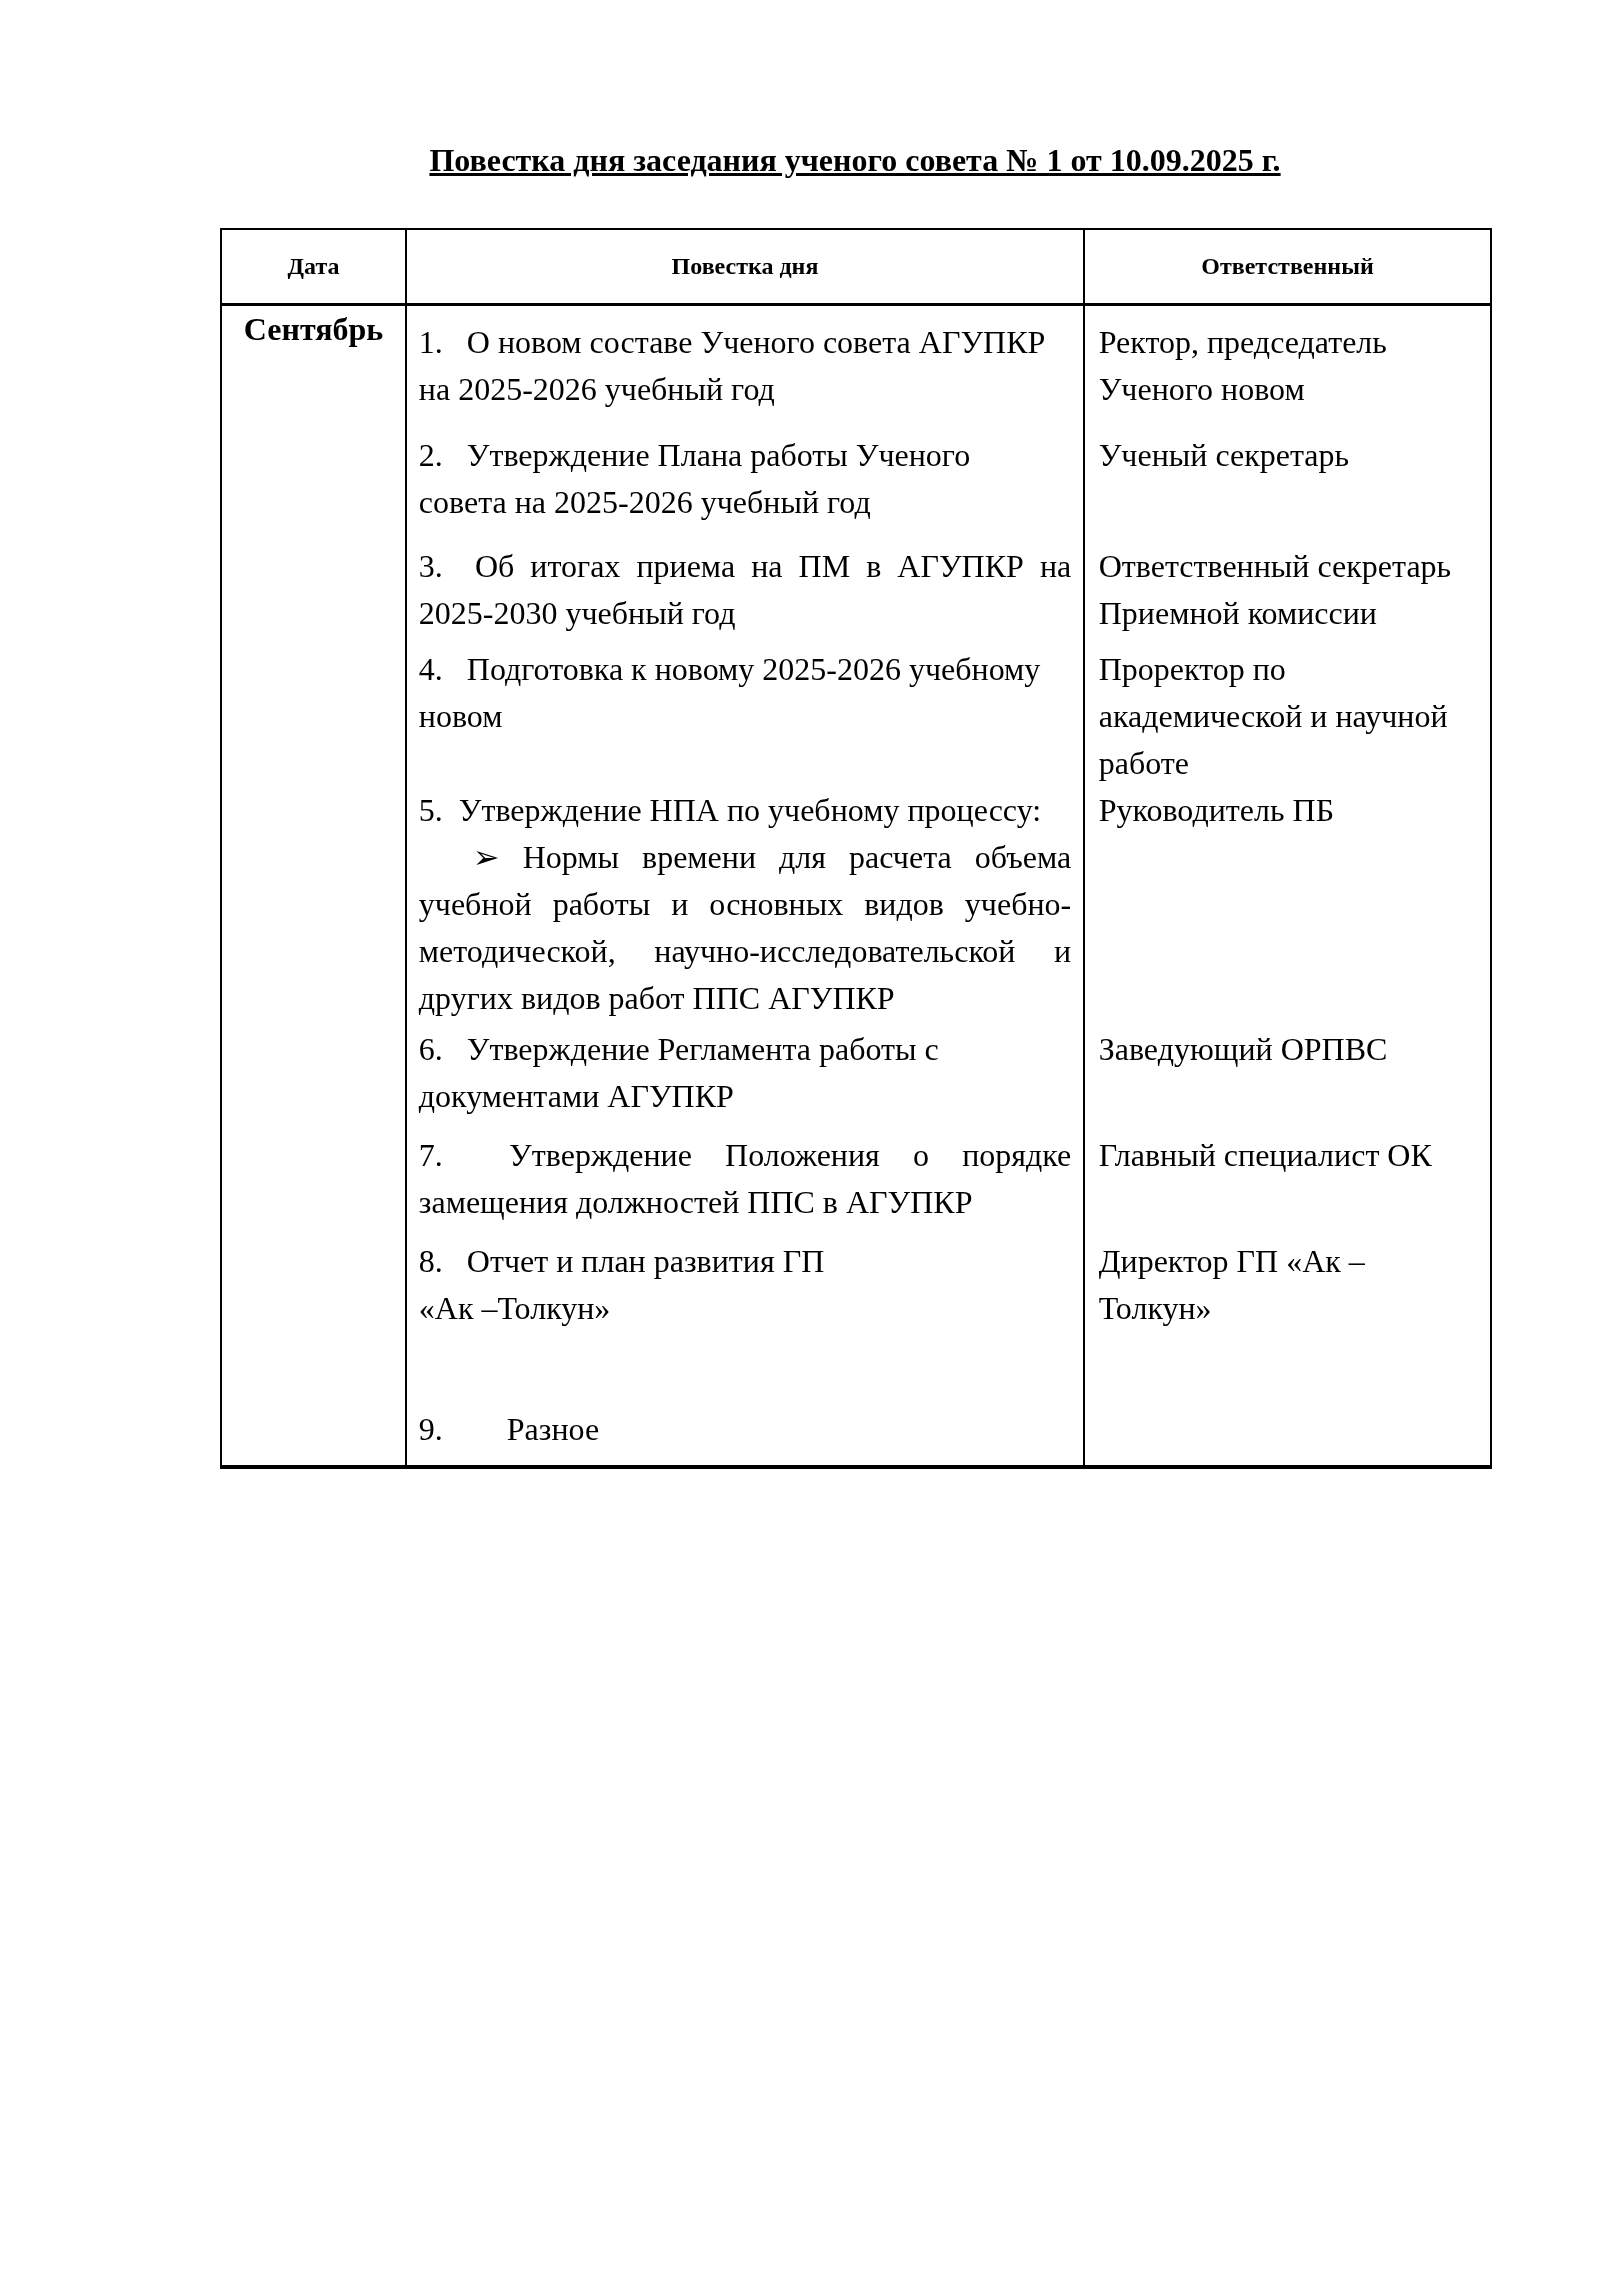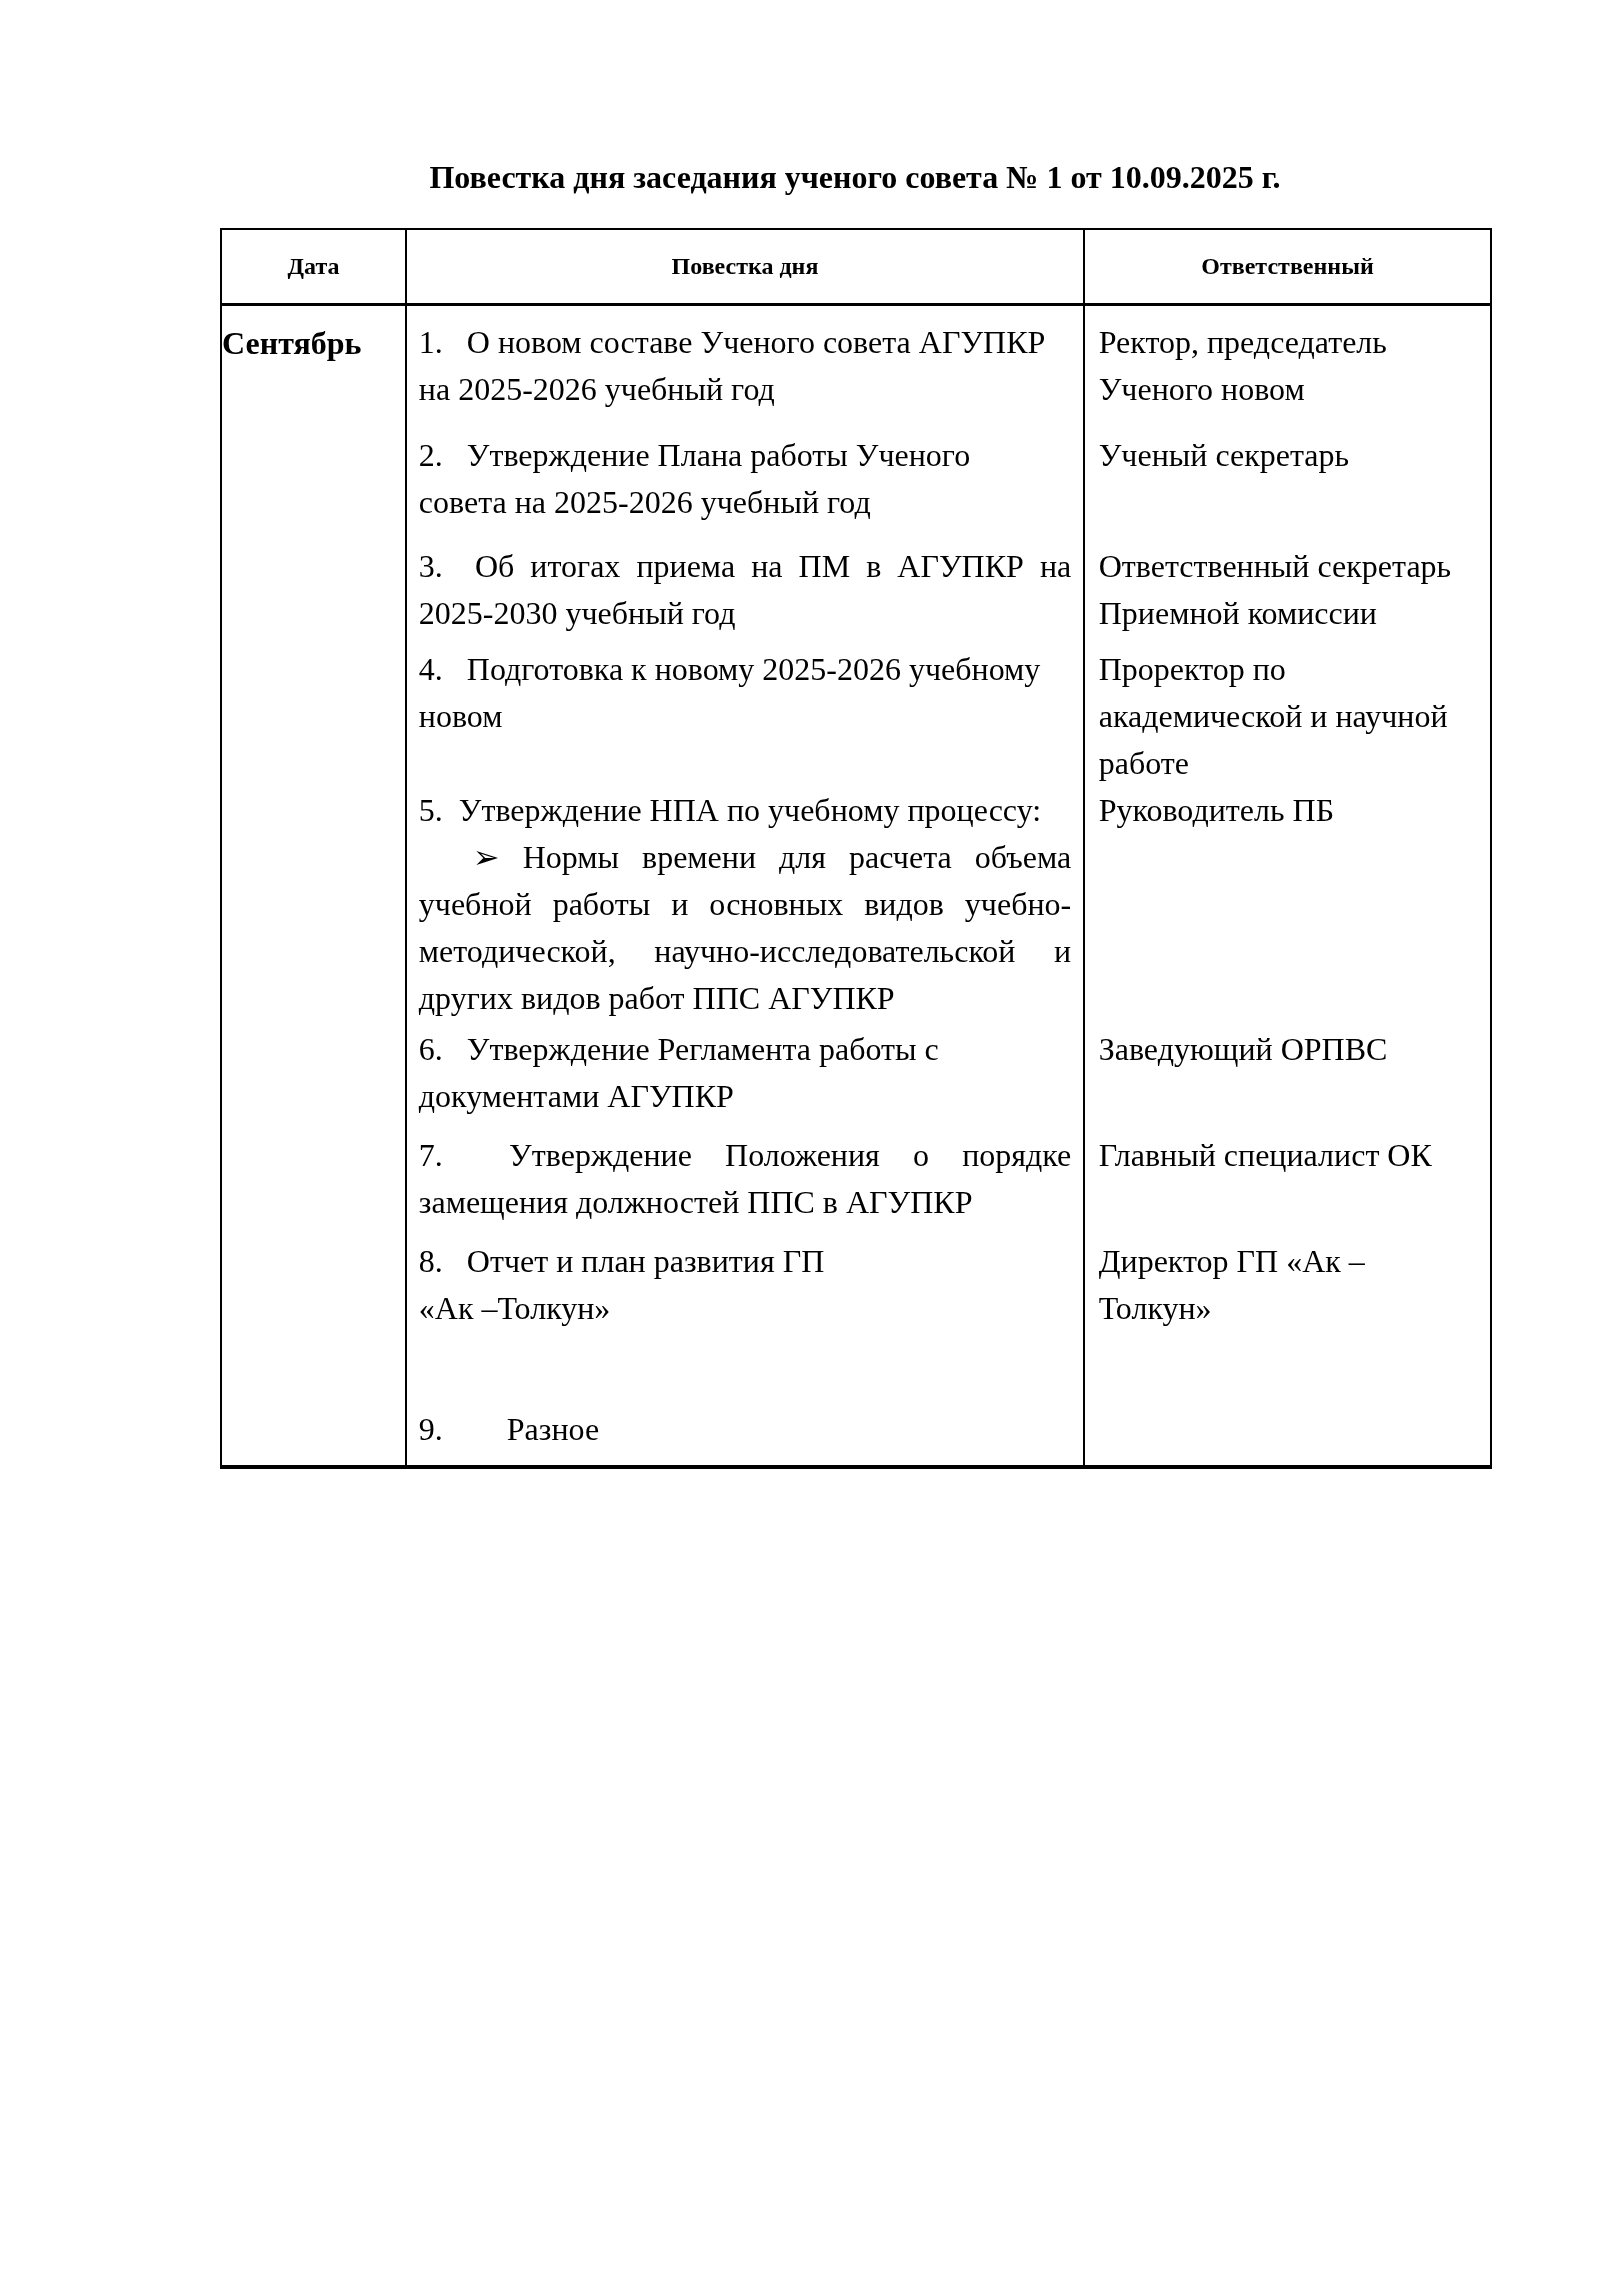--- a/index.html
+++ b/index.html
@@ -8,27 +8,28 @@
     width: 1621px;
     height: 2293px;
     background: #ffffff;
     color: #000000;
     font-family: "Liberation Serif", "DejaVu Serif", serif;
     overflow: hidden;
   }
   .doc-title {
     position: absolute;
     left: 220px;
-    top: 156px;
+    top: 139px;
     width: 1270px;
     text-align: center;
     font-weight: bold;
     font-size: 32px;
     line-height: 43px;
     white-space: nowrap;
+    text-decoration: underline;
   }
   table.agenda-table {
     position: absolute;
     left: 220px;
     top: 228px;
     width: 1270px;
     border-collapse: collapse;
     table-layout: fixed;
     border: 2.9px solid #000000;
     border-bottom-width: 4.9px;
@@ -50,22 +51,22 @@
   td {
     border-left: 2px solid #000000;
     border-right: 2px solid #000000;
     vertical-align: top;
     font-size: 32px;
     line-height: 47px;
     padding: 0;
   }
   td.date-cell {
     font-weight: bold;
-    text-align: left;
-    padding-top: 14px;
+    text-align: center;
+    padding-top: 0;
   }
   td.agenda-cell { padding-left: 11.8px; padding-right: 11.8px; }
   td.resp-cell   { padding-left: 13.7px; padding-right: 7.8px; }
 
   
   tr.r1 td { padding-bottom: 19.6px; }
   tr.r1 td.agenda-cell, tr.r1 td.resp-cell { padding-top: 12.7px; }
   tr.r2 td { padding-bottom: 16.7px; margin-top: 9px; }
   tr.r3 td { padding-bottom: 8.8px;  }
   tr.r4 td { padding-bottom: 0;    }

